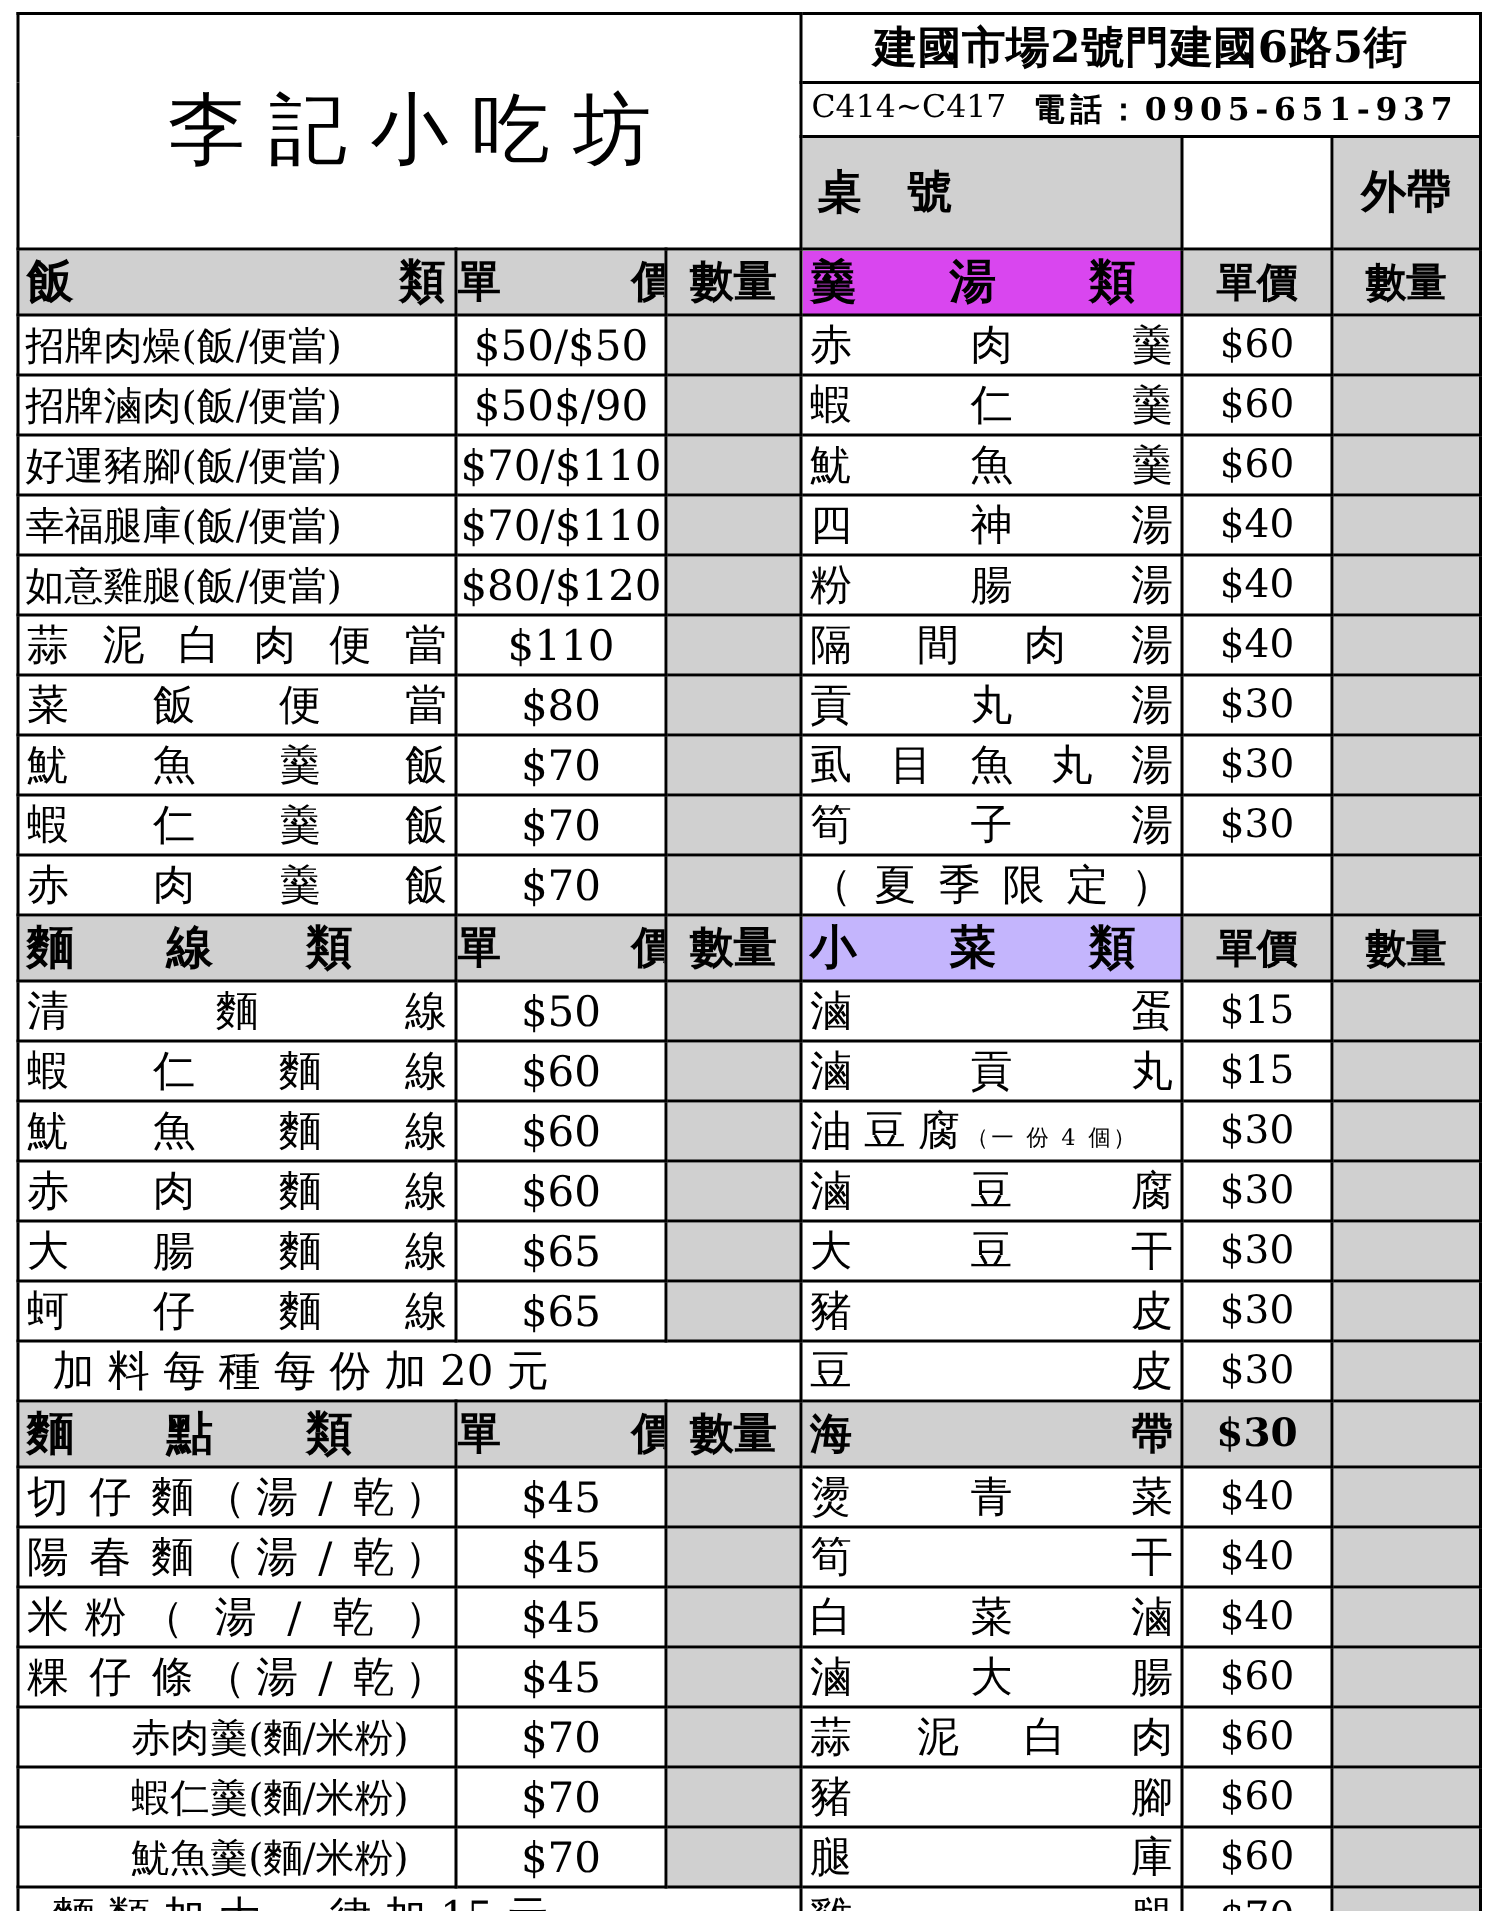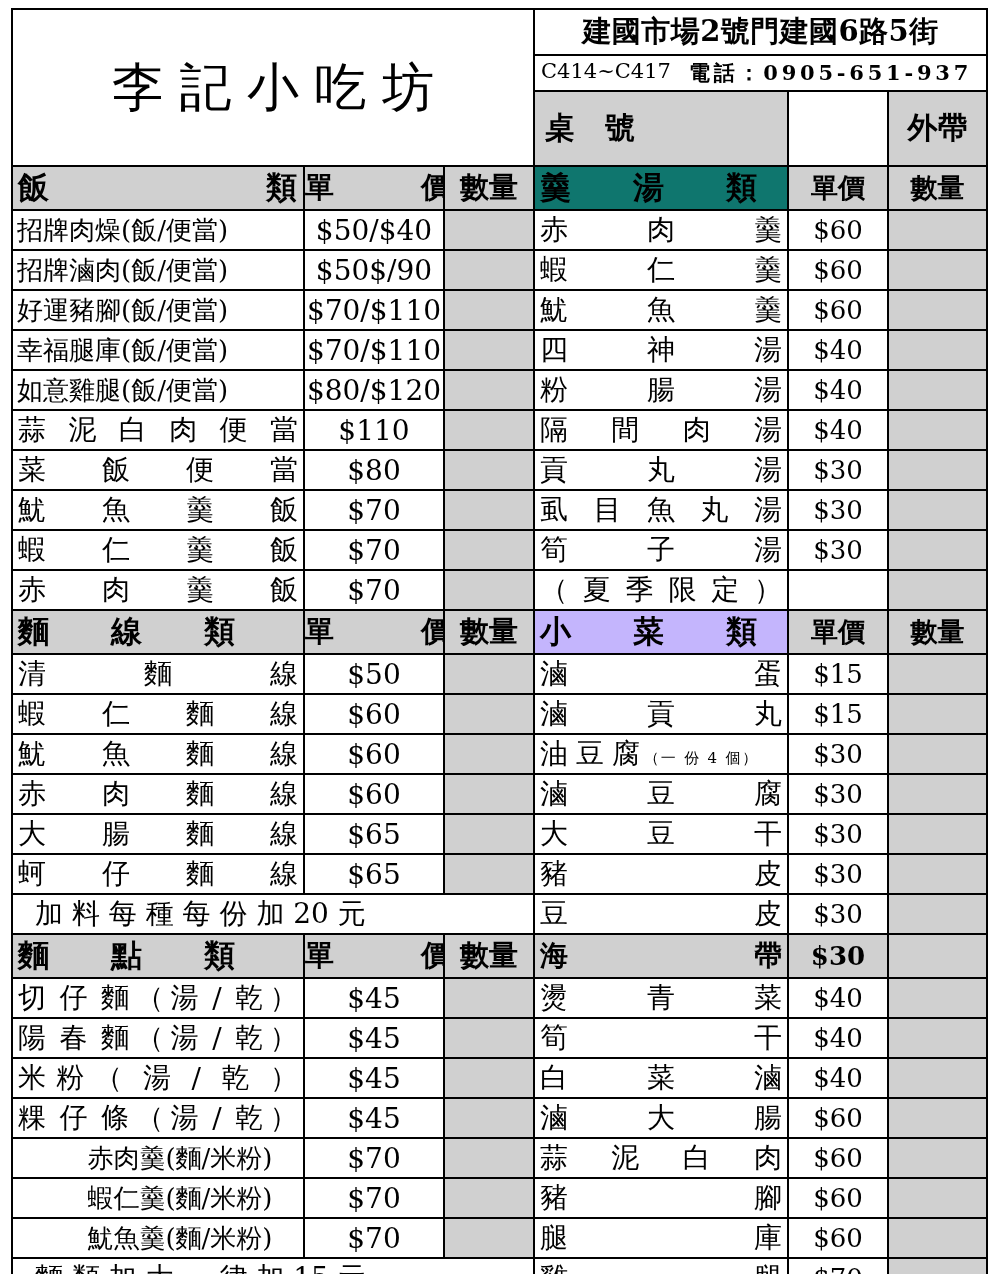--- a/index.html
+++ b/index.html
@@ -186,38 +186,38 @@
             <div class="justify">
               <span>飯　　　　　　　類</span>
             </div>
           </td>
           <td class="sec-col">
             <div class="center">單　　　價</div>
           </td>
           <td class="sec-col">
             <div class="center">數量</div>
           </td>
-          <td class="sec-name" style="background: #0f766e; font-weight: bold;">
+          <td class="sec-name" style="background: #d946ef; font-weight: bold;">
             <div class="justify">
               <span>羹　　湯　　類</span>
             </div>
           </td>
           <td class="sec-col-narrow" style="background: rgb(208, 208, 208); font-weight: bold;">
             <div class="center">單價</div>
           </td>
           <td class="sec-col-narrow" style="background: rgb(208, 208, 208); font-weight: bold;">
             <div class="center">數量</div>
           </td>
         </tr>
         <tr>
           <td>
             <div class="item-name-compact">招牌肉燥(飯/便當)</div>
           </td>
           <td class="price">
-            <div class="center">$50/$40</div>
+            <div class="center">$50/$50</div>
           </td>
           <td class="qty-cell"></td>
           <td>
             <div class="justify item-name">
               <span>赤</span>
               <span>肉</span>
               <span>羹</span>
             </div>
           </td>
           <td class="price-small">

